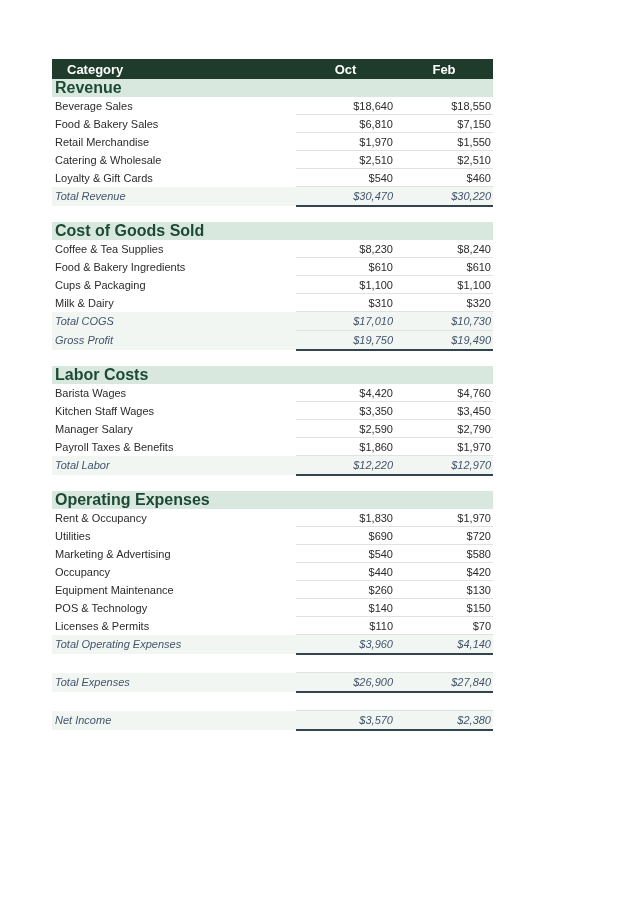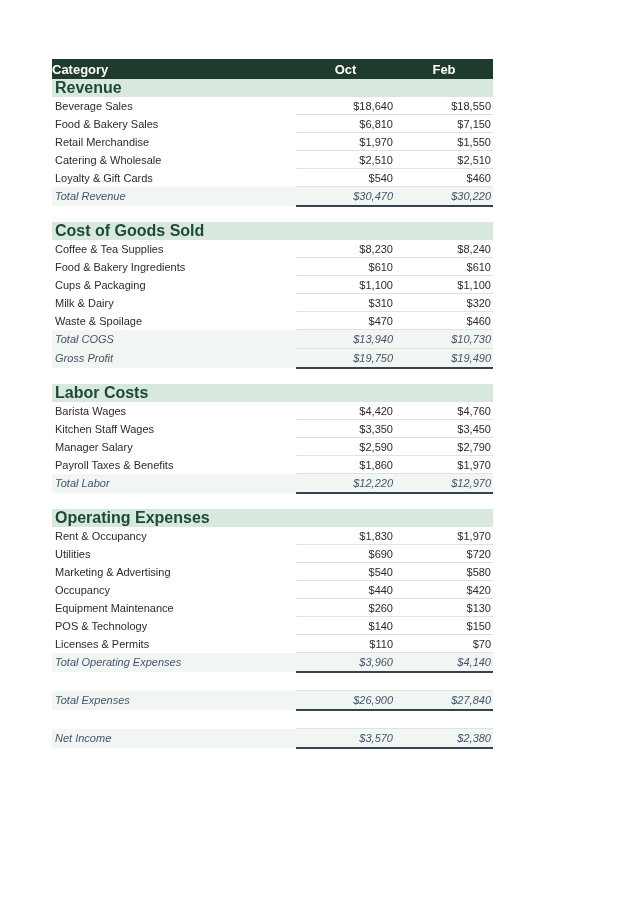--- a/index.html
+++ b/index.html
@@ -27,21 +27,21 @@
     font-size:11px;
   }
   col.c-label{width:244px;}
   col.c-jan{width:99px;}
   col.c-feb{width:98px;}
   thead th{
     background:var(--header-bg);color:var(--header-text);
     font-weight:bold;font-size:13px;height:20px;
     padding:0;vertical-align:middle;
   }
-  thead th.cat{text-align:left;padding-left:0;}
+  thead th.cat{text-align:left;padding-left:15px;}
   thead th.month{text-align:center;}
   td{padding:0;vertical-align:middle;}
   td.label{text-align:left;padding-left:3px;}
   td.num{text-align:right;padding-right:2px;}
   tr.section-row td{
     background:var(--section-bg);color:var(--section-text);
     font-weight:bold;font-size:16px;height:17px;
   }
   tr.data-row td{height:17px;}
   tr.data-row td.num{border-bottom:1px solid var(--row-border);margin-top:6px;}
@@ -124,28 +124,23 @@
       <tr class="data-row">
         <td class="label">Cups &amp; Packaging</td>
         <td class="num">$1,100</td>
         <td class="num">$1,100</td>
       </tr>
       <tr class="data-row">
         <td class="label">Milk &amp; Dairy</td>
         <td class="num">$310</td>
         <td class="num">$320</td>
       </tr>
-      <tr class="data-row">
-        <td class="label">Waste &amp; Spoilage</td>
-        <td class="num">$470</td>
-        <td class="num">$460</td>
-      </tr>
       <tr class="total-row">
         <td class="label">Total COGS</td>
-        <td class="num">$13,940</td>
+        <td class="num">$17,010</td>
         <td class="num">$10,730</td>
       </tr>
       <tr class="total-row underline">
         <td class="label">Gross Profit</td>
         <td class="num">$19,750</td>
         <td class="num">$19,490</td>
       </tr>
       <tr class="spacer-row">
         <td colspan="3"></td>
       </tr>

